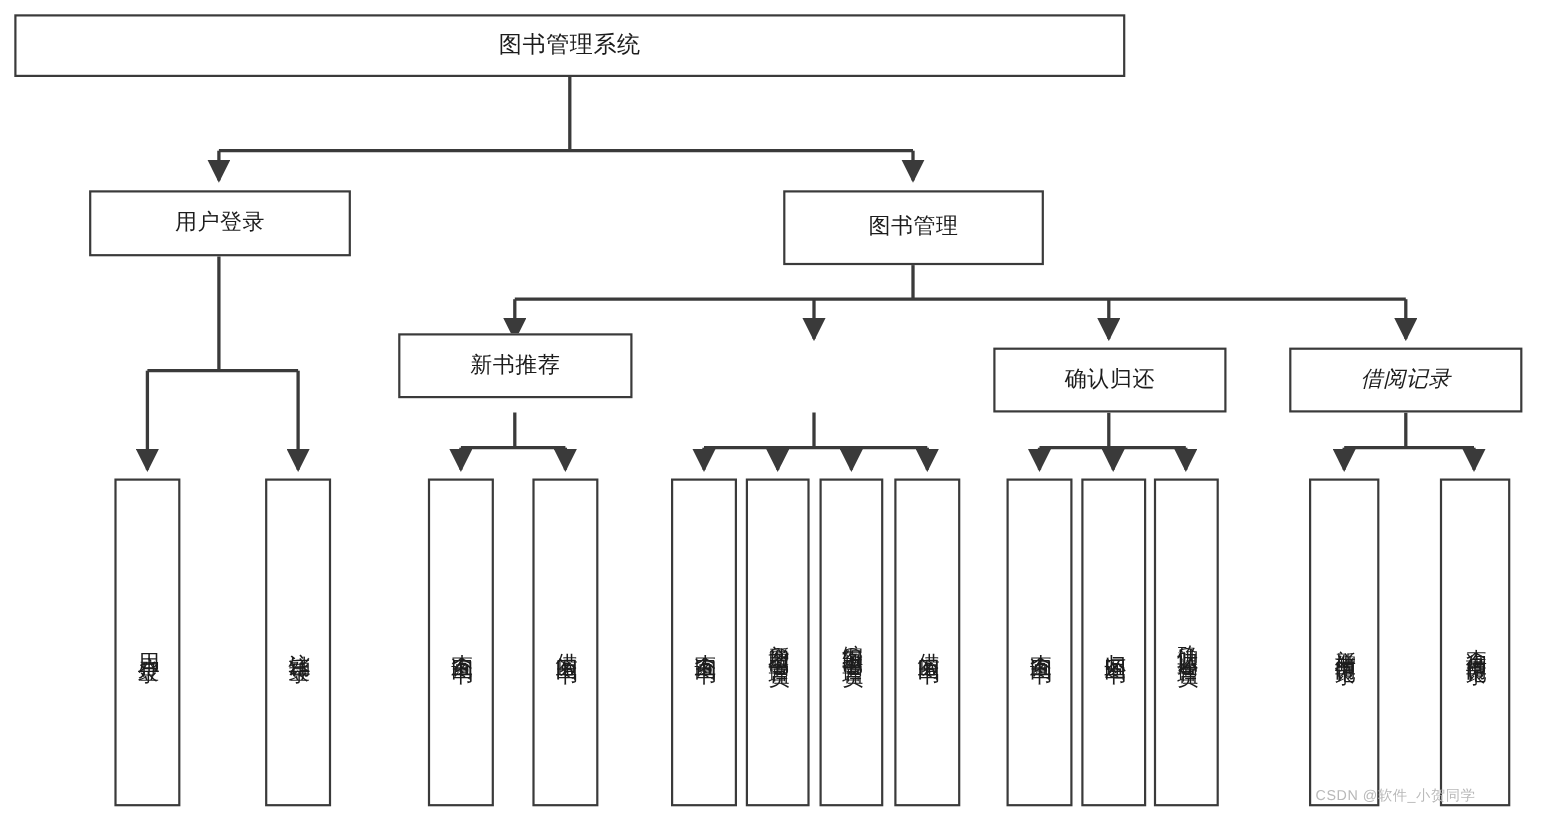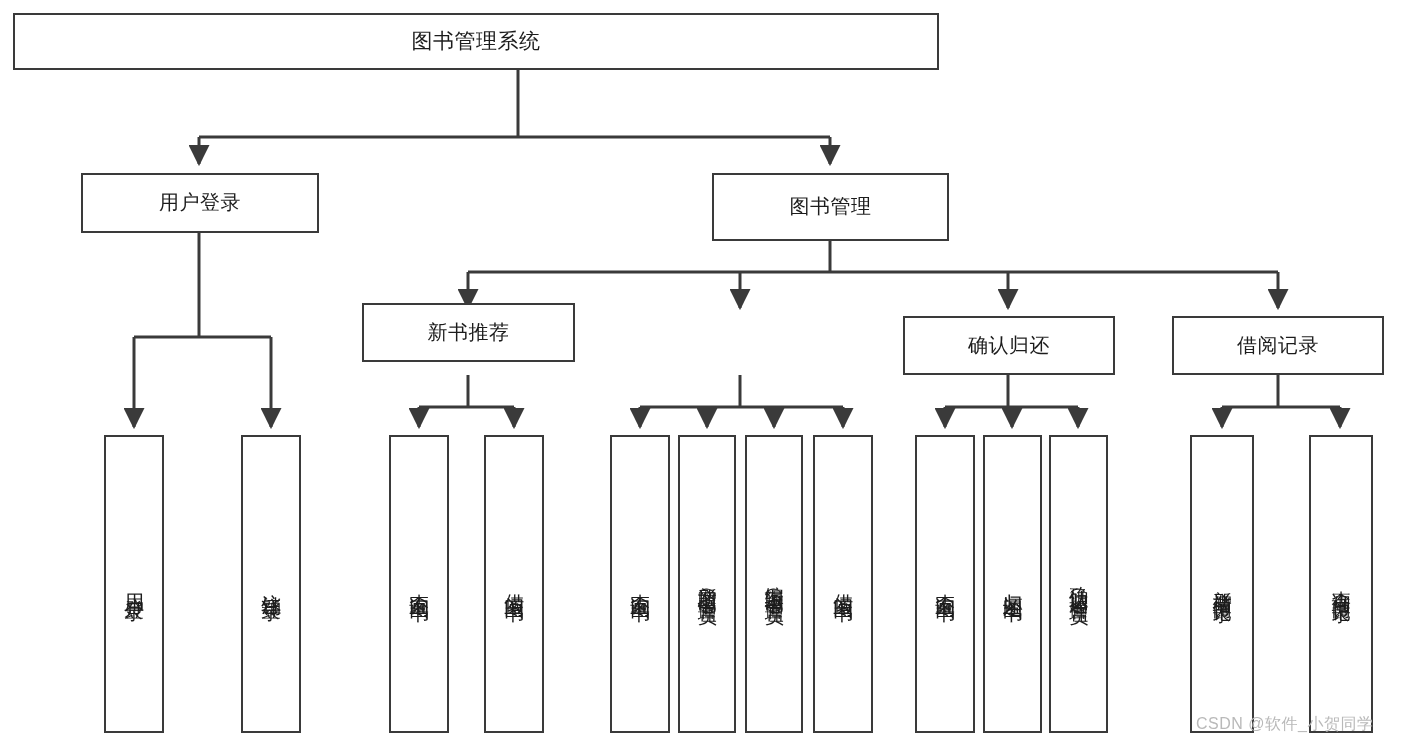--- a/index.html
+++ b/index.html
@@ -52,21 +52,21 @@
   }
   .node.leaf .lbl {
     writing-mode: vertical-rl;
     text-orientation: upright;
     letter-spacing: 3px;
     white-space: nowrap;
     max-height: 100%;
   }
   .watermark {
     position: absolute;
-    font-size: 16px;
+    font-size: 13px;
     color: #b9b9b9;
     white-space: nowrap;
     letter-spacing: 0.5px;
   }
 </style>
 </head>
 <body>
 
 <div id="canvas">
 
@@ -114,38 +114,38 @@
       <path d="M 1012 407 L 1012 427" marker-end="url(#arrow)"></path>
       <path d="M 1078 407 L 1078 427" marker-end="url(#arrow)"></path>
 
       <path d="M 1278 375 L 1278 407"></path>
       <path d="M 1222 407 L 1340 407"></path>
       <path d="M 1222 407 L 1222 427" marker-end="url(#arrow)"></path>
       <path d="M 1340 407 L 1340 427" marker-end="url(#arrow)"></path>
     </g>
   </svg>
 
-  <div class="node root" style="left:13px; top:13px; width:926px; height:57px;">
+  <div class="node root" style="left:13px; top:13px; width:1010px; height:57px;">
     <span class="lbl">图书管理系统</span>
   </div>
 
   <div class="node level2" style="left:81px; top:173px; width:238px; height:60px;">
     <span class="lbl">用户登录</span>
   </div>
   <div class="node level2" style="left:712px; top:173px; width:237px; height:68px;">
     <span class="lbl">图书管理</span>
   </div>
 
   <div class="node level2" style="left:362px; top:303px; width:213px; height:59px;">
     <span class="lbl">新书推荐</span>
   </div>
   <div class="node level2" style="left:903px; top:316px; width:212px; height:59px;">
     <span class="lbl">确认归还</span>
   </div>
-  <div class="node level2" style="left:1172px; top:316px; width:212px; height:59px;">
+  <div class="node level2" style="left:1172px; top:316px; width:212px; height:59px;font-style:italic;">
     <span class="lbl">借阅记录</span>
   </div>
 
   <div class="node leaf" style="left:104px; top:435px; width:60px; height:298px;">
     <span class="lbl">用户登录</span>
   </div>
   <div class="node leaf" style="left:241px; top:435px; width:60px; height:298px;">
     <span class="lbl">注销登录</span>
   </div>
 

